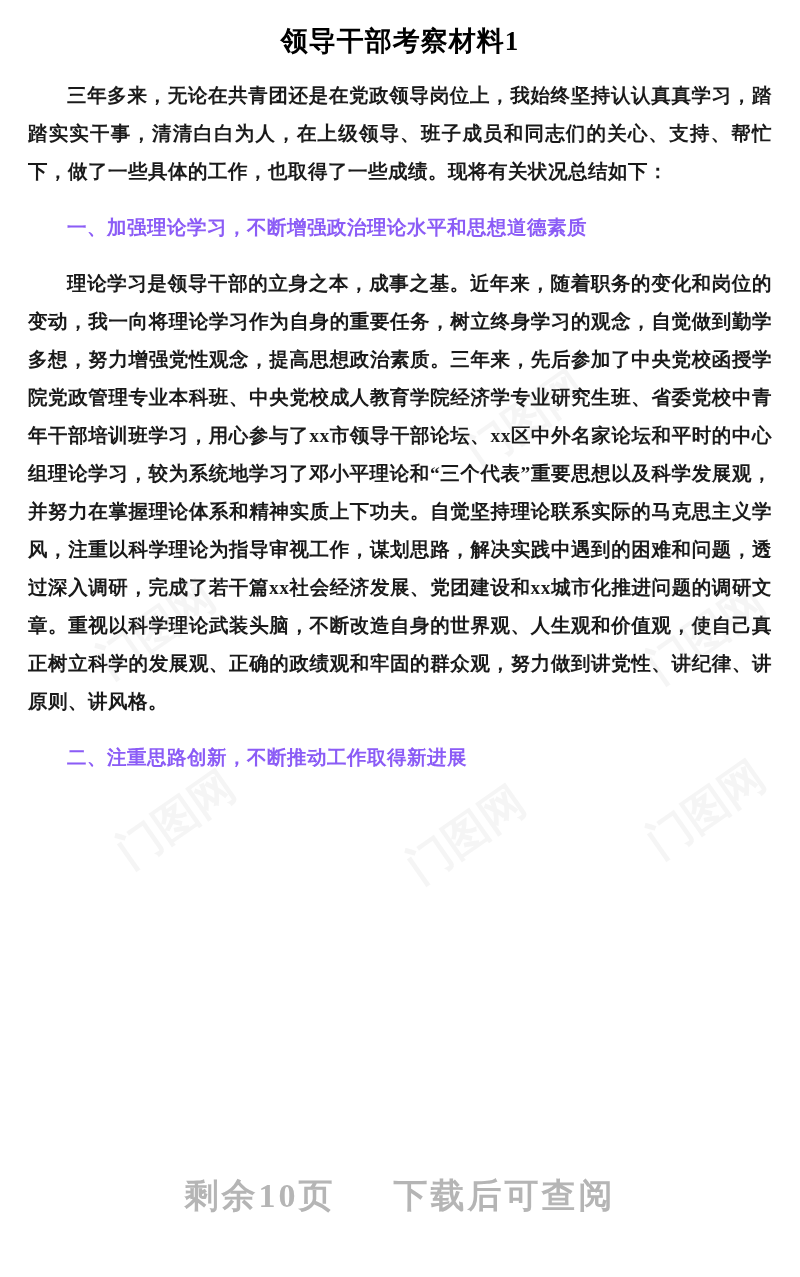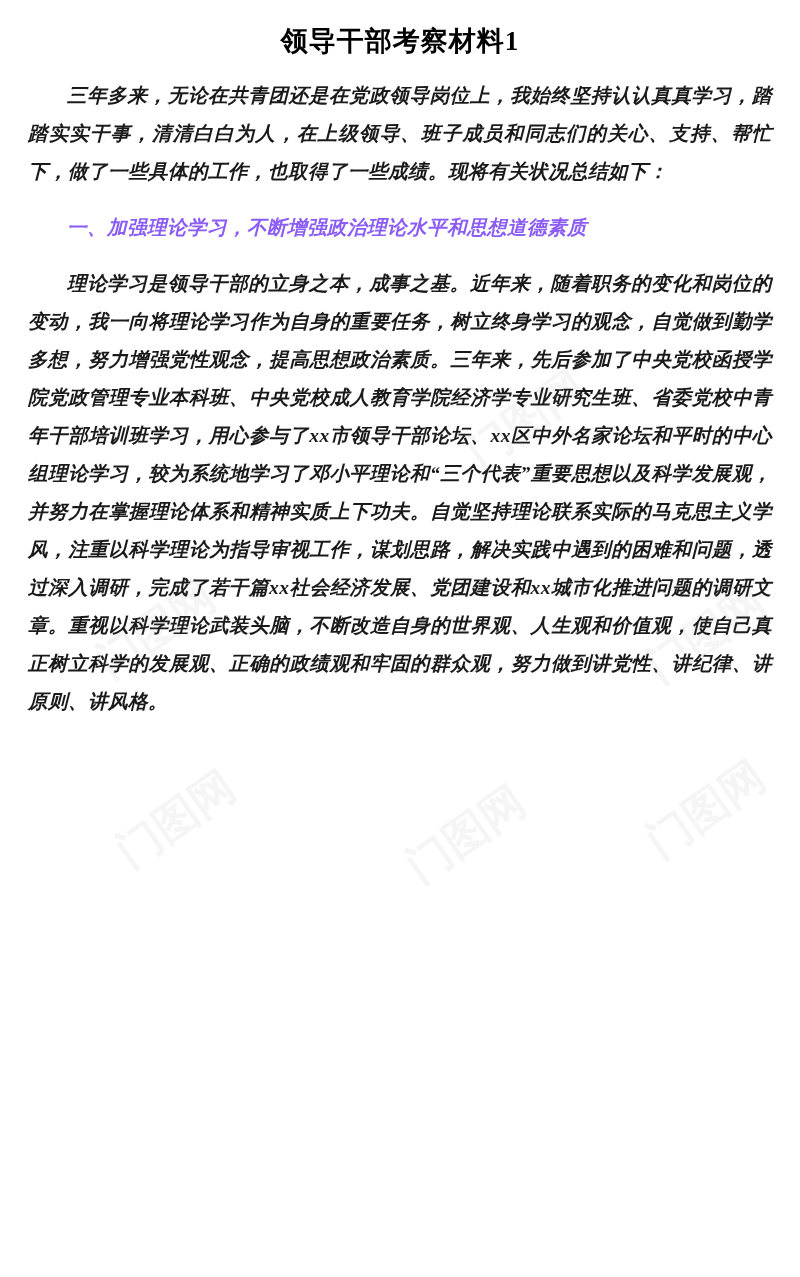--- a/index.html
+++ b/index.html
@@ -32,21 +32,20 @@
   }
   .doc-body p {
     margin: 18px 0;
     font-size: 19.5px;
     line-height: 38px;
     text-align: justify;
     text-indent: 2em;
     letter-spacing: 0.5px;
     font-weight: 600;
     color: #1a1a1a;
-    font-style: italic;
   }
   .doc-body p.heading {
     font-weight: 700;
     color: #8b5cf6;
   }
   .footer-note {
     position: absolute;
     left: 0;
     bottom: 58px;
     width: 100%;
@@ -87,16 +86,20 @@
   <span class="watermark wm4">门图网</span>
   <span class="watermark wm5">门图网</span>
   <span class="watermark wm6">门图网</span>
 
   <h1 class="doc-title">领导干部考察材料1</h1>
 
   <div class="doc-body">
       <p class="body">三年多来，无论在共青团还是在党政领导岗位上，我始终坚持认认真真学习，踏踏实实干事，清清白白为人，在上级领导、班子成员和同志们的关心、支持、帮忙下，做了一些具体的工作，也取得了一些成绩。现将有关状况总结如下：</p>
       <p class="heading">一、加强理论学习，不断增强政治理论水平和思想道德素质</p>
       <p class="body">理论学习是领导干部的立身之本，成事之基。近年来，随着职务的变化和岗位的变动，我一向将理论学习作为自身的重要任务，树立终身学习的观念，自觉做到勤学多想，努力增强党性观念，提高思想政治素质。三年来，先后参加了中央党校函授学院党政管理专业本科班、中央党校成人教育学院经济学专业研究生班、省委党校中青年干部培训班学习，用心参与了xx市领导干部论坛、xx区中外名家论坛和平时的中心组理论学习，较为系统地学习了邓小平理论和“三个代表”重要思想以及科学发展观，并努力在掌握理论体系和精神实质上下功夫。自觉坚持理论联系实际的马克思主义学风，注重以科学理论为指导审视工作，谋划思路，解决实践中遇到的困难和问题，透过深入调研，完成了若干篇xx社会经济发展、党团建设和xx城市化推进问题的调研文章。重视以科学理论武装头脑，不断改造自身的世界观、人生观和价值观，使自己真正树立科学的发展观、正确的政绩观和牢固的群众观，努力做到讲党性、讲纪律、讲原则、讲风格。</p>
+      <p class="heading">二、注重思路创新，不断推动工作取得新进展</p>
     </div>
 
+  <div class="footer-note">
+    <span>剩余10页</span><span class="gap"></span><span>下载后可查阅</span>
+  </div>
 
 </div>
 
 </body></html>

